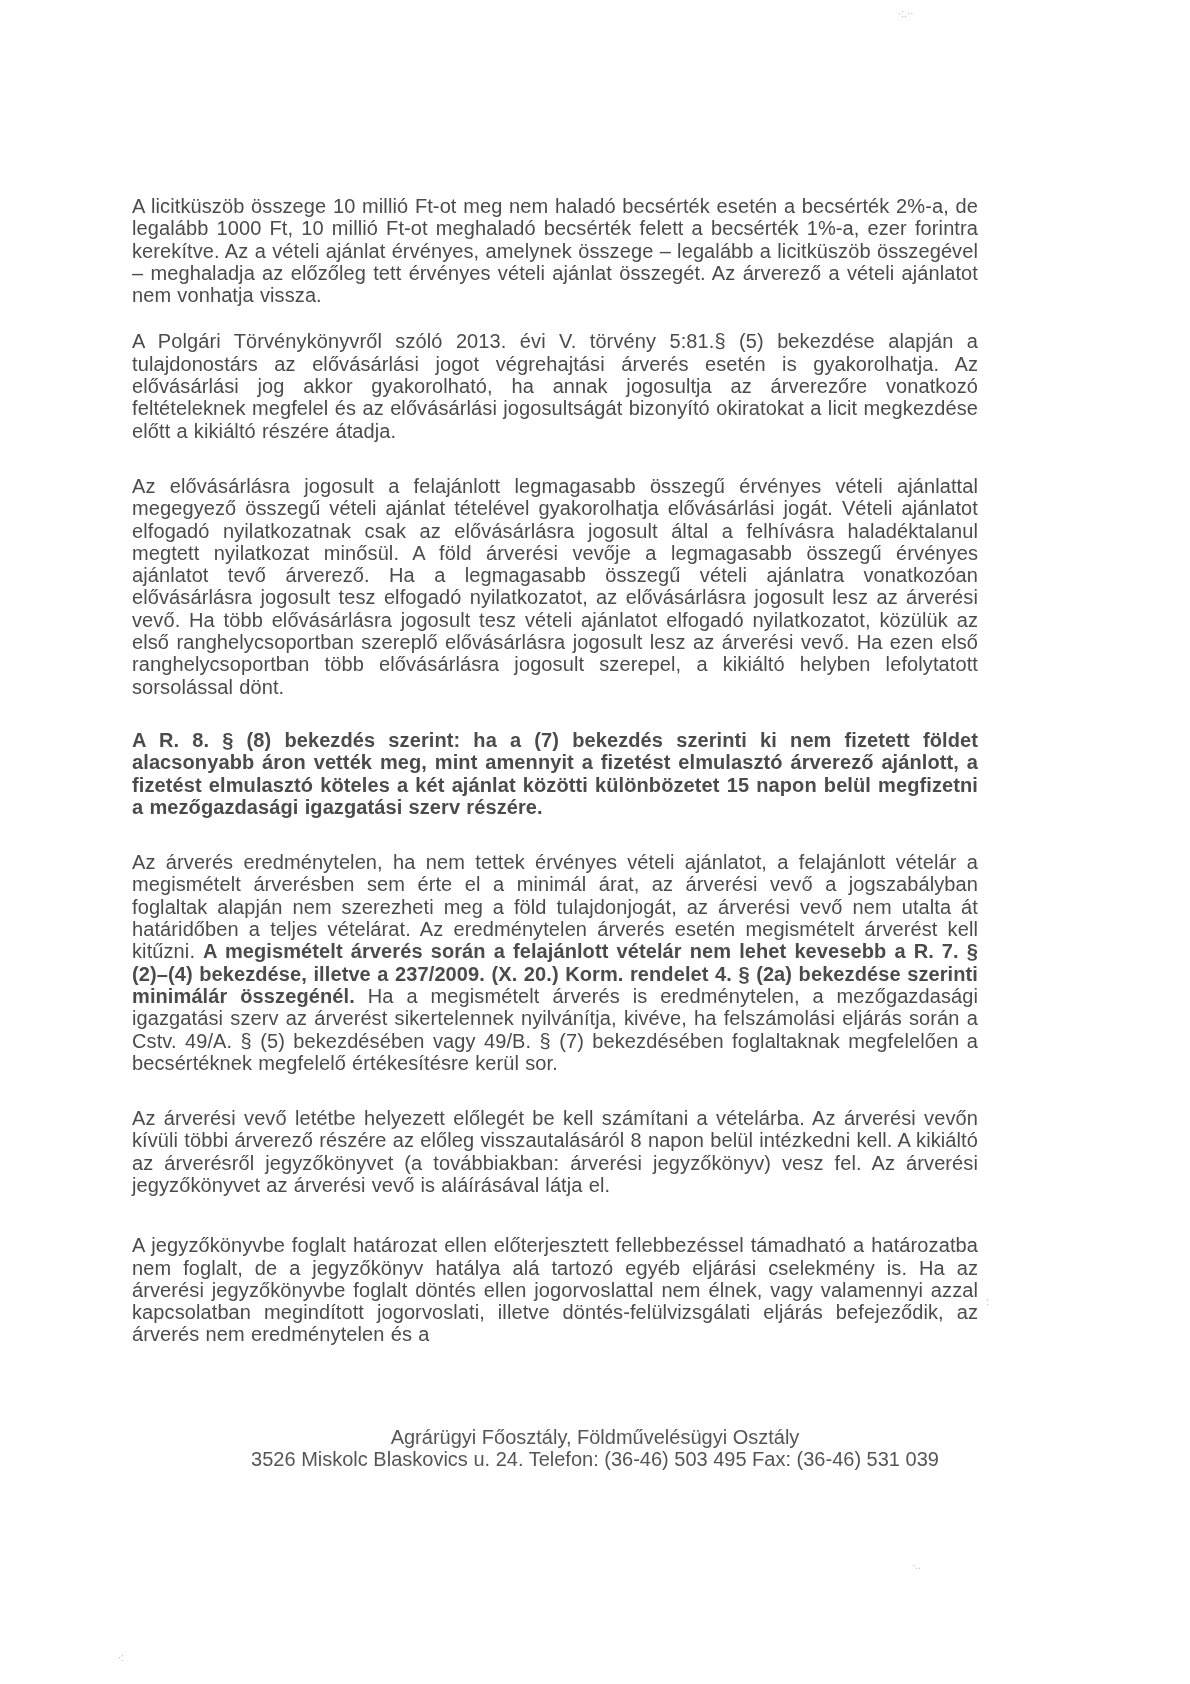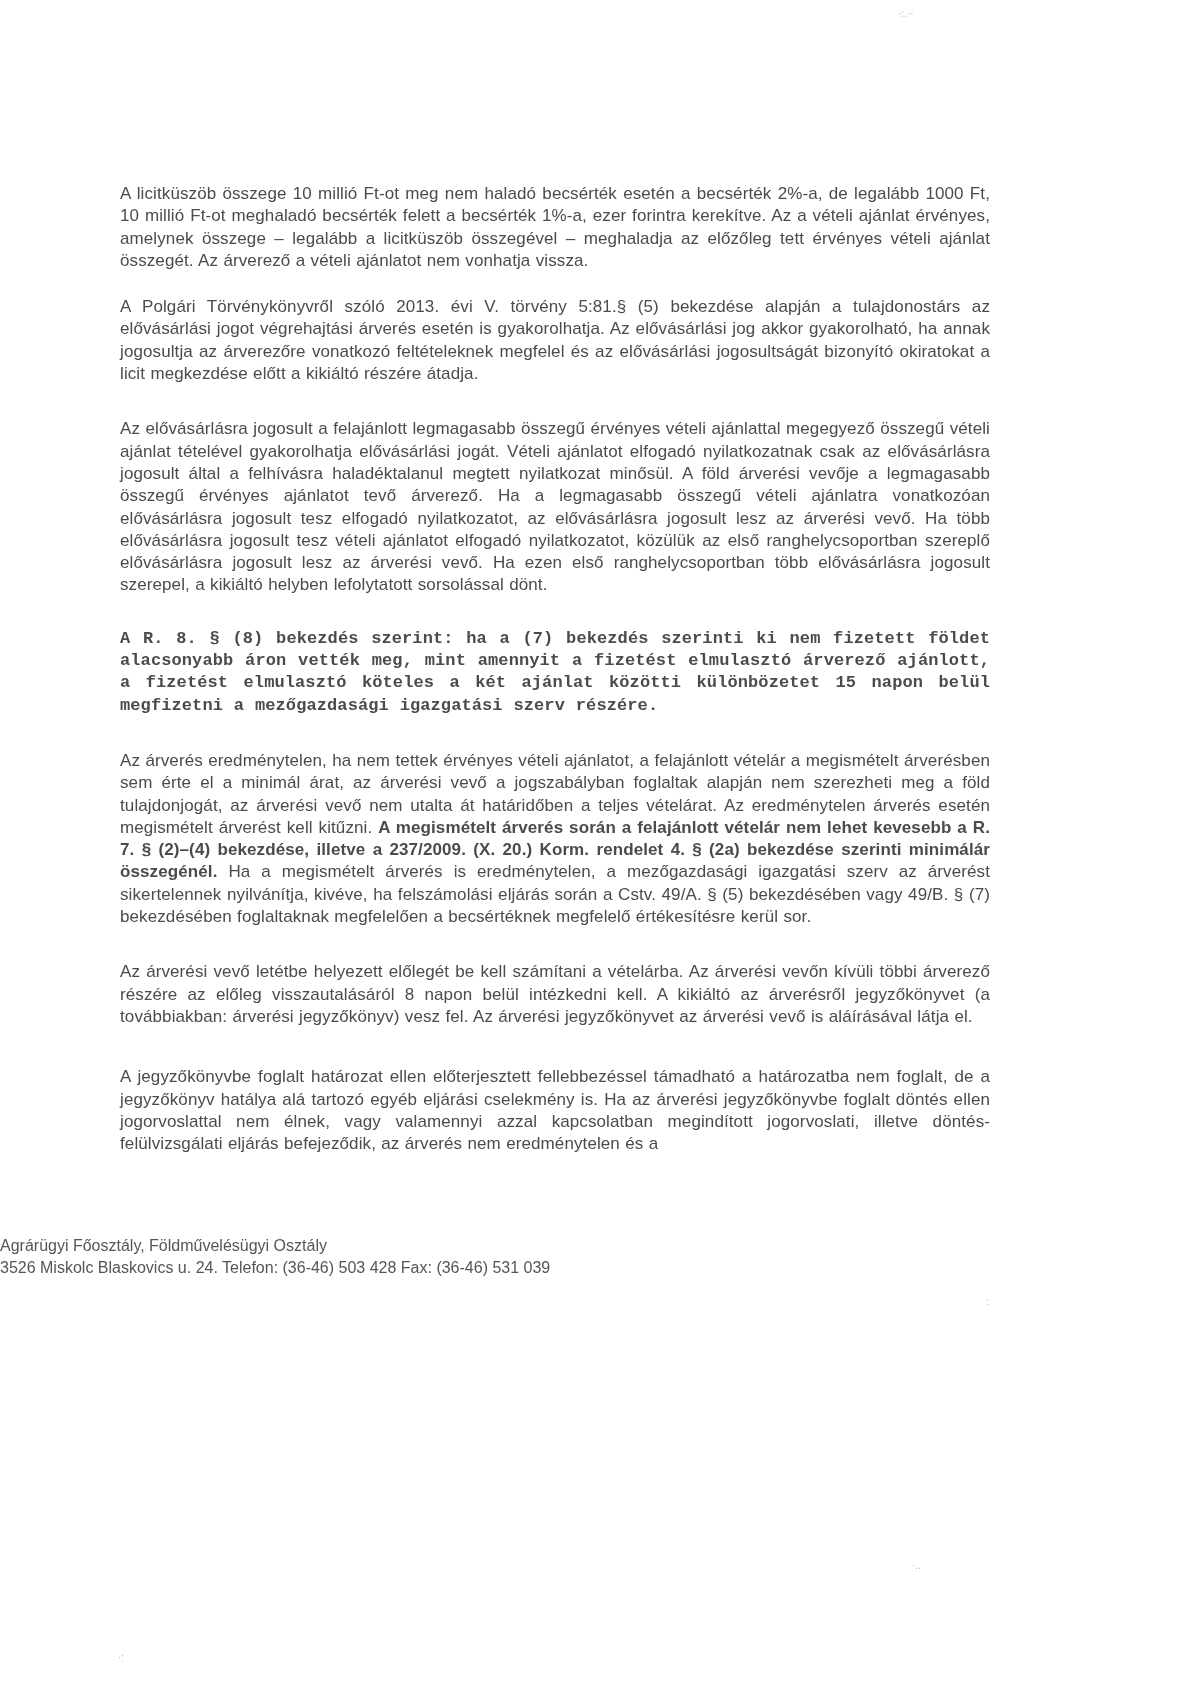--- a/index.html
+++ b/index.html
@@ -9,40 +9,40 @@
     width:1190px;
     height:1684px;
     background:#ffffff;
     font-family:"Liberation Sans","DejaVu Sans",sans-serif;
     color:#4b4b4b;
     overflow:hidden;
     box-sizing:border-box;
     padding:183px 200px 0 120px;
   }
   .para{
-    margin:0;
-    font-size:17px;
+    margin:12px;
+    font-size:20px;
     line-height:22.3px;
     text-align:justify;
     letter-spacing:0.1px;
     word-spacing:0.5px;
   }
   .para + .para{margin-top:24px;}
   .para.bold{font-weight:bold;}
   .m33{margin-top:33px !important;}
   .m59{margin-top:59px !important;}
   .m39{margin-top:39px !important;}
-  .m31{margin-top:31px !important;font-family:Liberation Mono, monospace;}
+  .m31{margin-top:31px !important;}
   .m38{margin-top:38px !important;}
   .para strong{font-weight:bold;}
   .footer{
     margin:80px -200px 0 -120px;
     width:1190px;
-    text-align:left;
-    font-size:16px;
+    text-align:center;
+    font-size:20px;
     line-height:22px;
     color:#555555;
   }
   .footer .link{text-decoration:underline;}
   .artifact{
     position:absolute;
     color:#9a9a9a;
     font-size:10px;
     opacity:0.7;
     pointer-events:none;
@@ -69,16 +69,16 @@
   <p class="para bold m31"><span>A R. 8. § (8) bekezdés szerint: ha a (7) bekezdés szerinti ki nem fizetett földet alacsonyabb áron vették meg, mint amennyit a fizetést elmulasztó árverező ajánlott, a fizetést elmulasztó köteles a két ajánlat közötti különbözetet 15 napon belül megfizetni a mezőgazdasági igazgatási szerv részére.</span></p>
 
   <p class="para m33"><span>Az árverés eredménytelen, ha nem tettek érvényes vételi ajánlatot, a felajánlott vételár a megismételt árverésben sem érte el a minimál árat, az árverési vevő a jogszabályban foglaltak alapján nem szerezheti meg a föld tulajdonjogát, az árverési vevő nem utalta át határidőben a teljes vételárat. Az eredménytelen árverés esetén megismételt árverést kell kitűzni. </span><strong>A megismételt árverés során a felajánlott vételár nem lehet kevesebb a R. 7. § (2)–(4) bekezdése, illetve a 237/2009. (X. 20.) Korm. rendelet 4. § (2a) bekezdése szerinti minimálár összegénél.</strong><span> Ha a megismételt árverés is eredménytelen, a mezőgazdasági igazgatási szerv az árverést sikertelennek nyilvánítja, kivéve, ha felszámolási eljárás során a Cstv. 49/A. § (5) bekezdésében vagy 49/B. § (7) bekezdésében foglaltaknak megfelelően a becsértéknek megfelelő értékesítésre kerül sor.</span></p>
 
   <p class="para m33"><span>Az árverési vevő letétbe helyezett előlegét be kell számítani a vételárba. Az árverési vevőn kívüli többi árverező részére az előleg visszautalásáról 8 napon belül intézkedni kell. A kikiáltó az árverésről jegyzőkönyvet (a továbbiakban: árverési jegyzőkönyv) vesz fel. Az árverési jegyzőkönyvet az árverési vevő is aláírásával látja el.</span></p>
 
   <p class="para m38"><span>A jegyzőkönyvbe foglalt határozat ellen előterjesztett fellebbezéssel támadható a határozatba nem foglalt, de a jegyzőkönyv hatálya alá tartozó egyéb eljárási cselekmény is. Ha az árverési jegyzőkönyvbe foglalt döntés ellen jogorvoslattal nem élnek, vagy valamennyi azzal kapcsolatban megindított jogorvoslati, illetve döntés-felülvizsgálati eljárás befejeződik, az árverés nem eredménytelen és a</span></p>
 
   <div class="footer">
     <div>Agrárügyi Főosztály, Földművelésügyi Osztály</div>
-    <div>3526 Miskolc Blaskovics u. 24. Telefon: (36-46) 503 428 Fax: (36-46) 531 039</div>
+    <div>3526 Miskolc Blaskovics u. 24. Telefon: (36-46) 503 495 Fax: (36-46) 531 039</div>
   </div>
 
 </div>
 
 </body></html>

